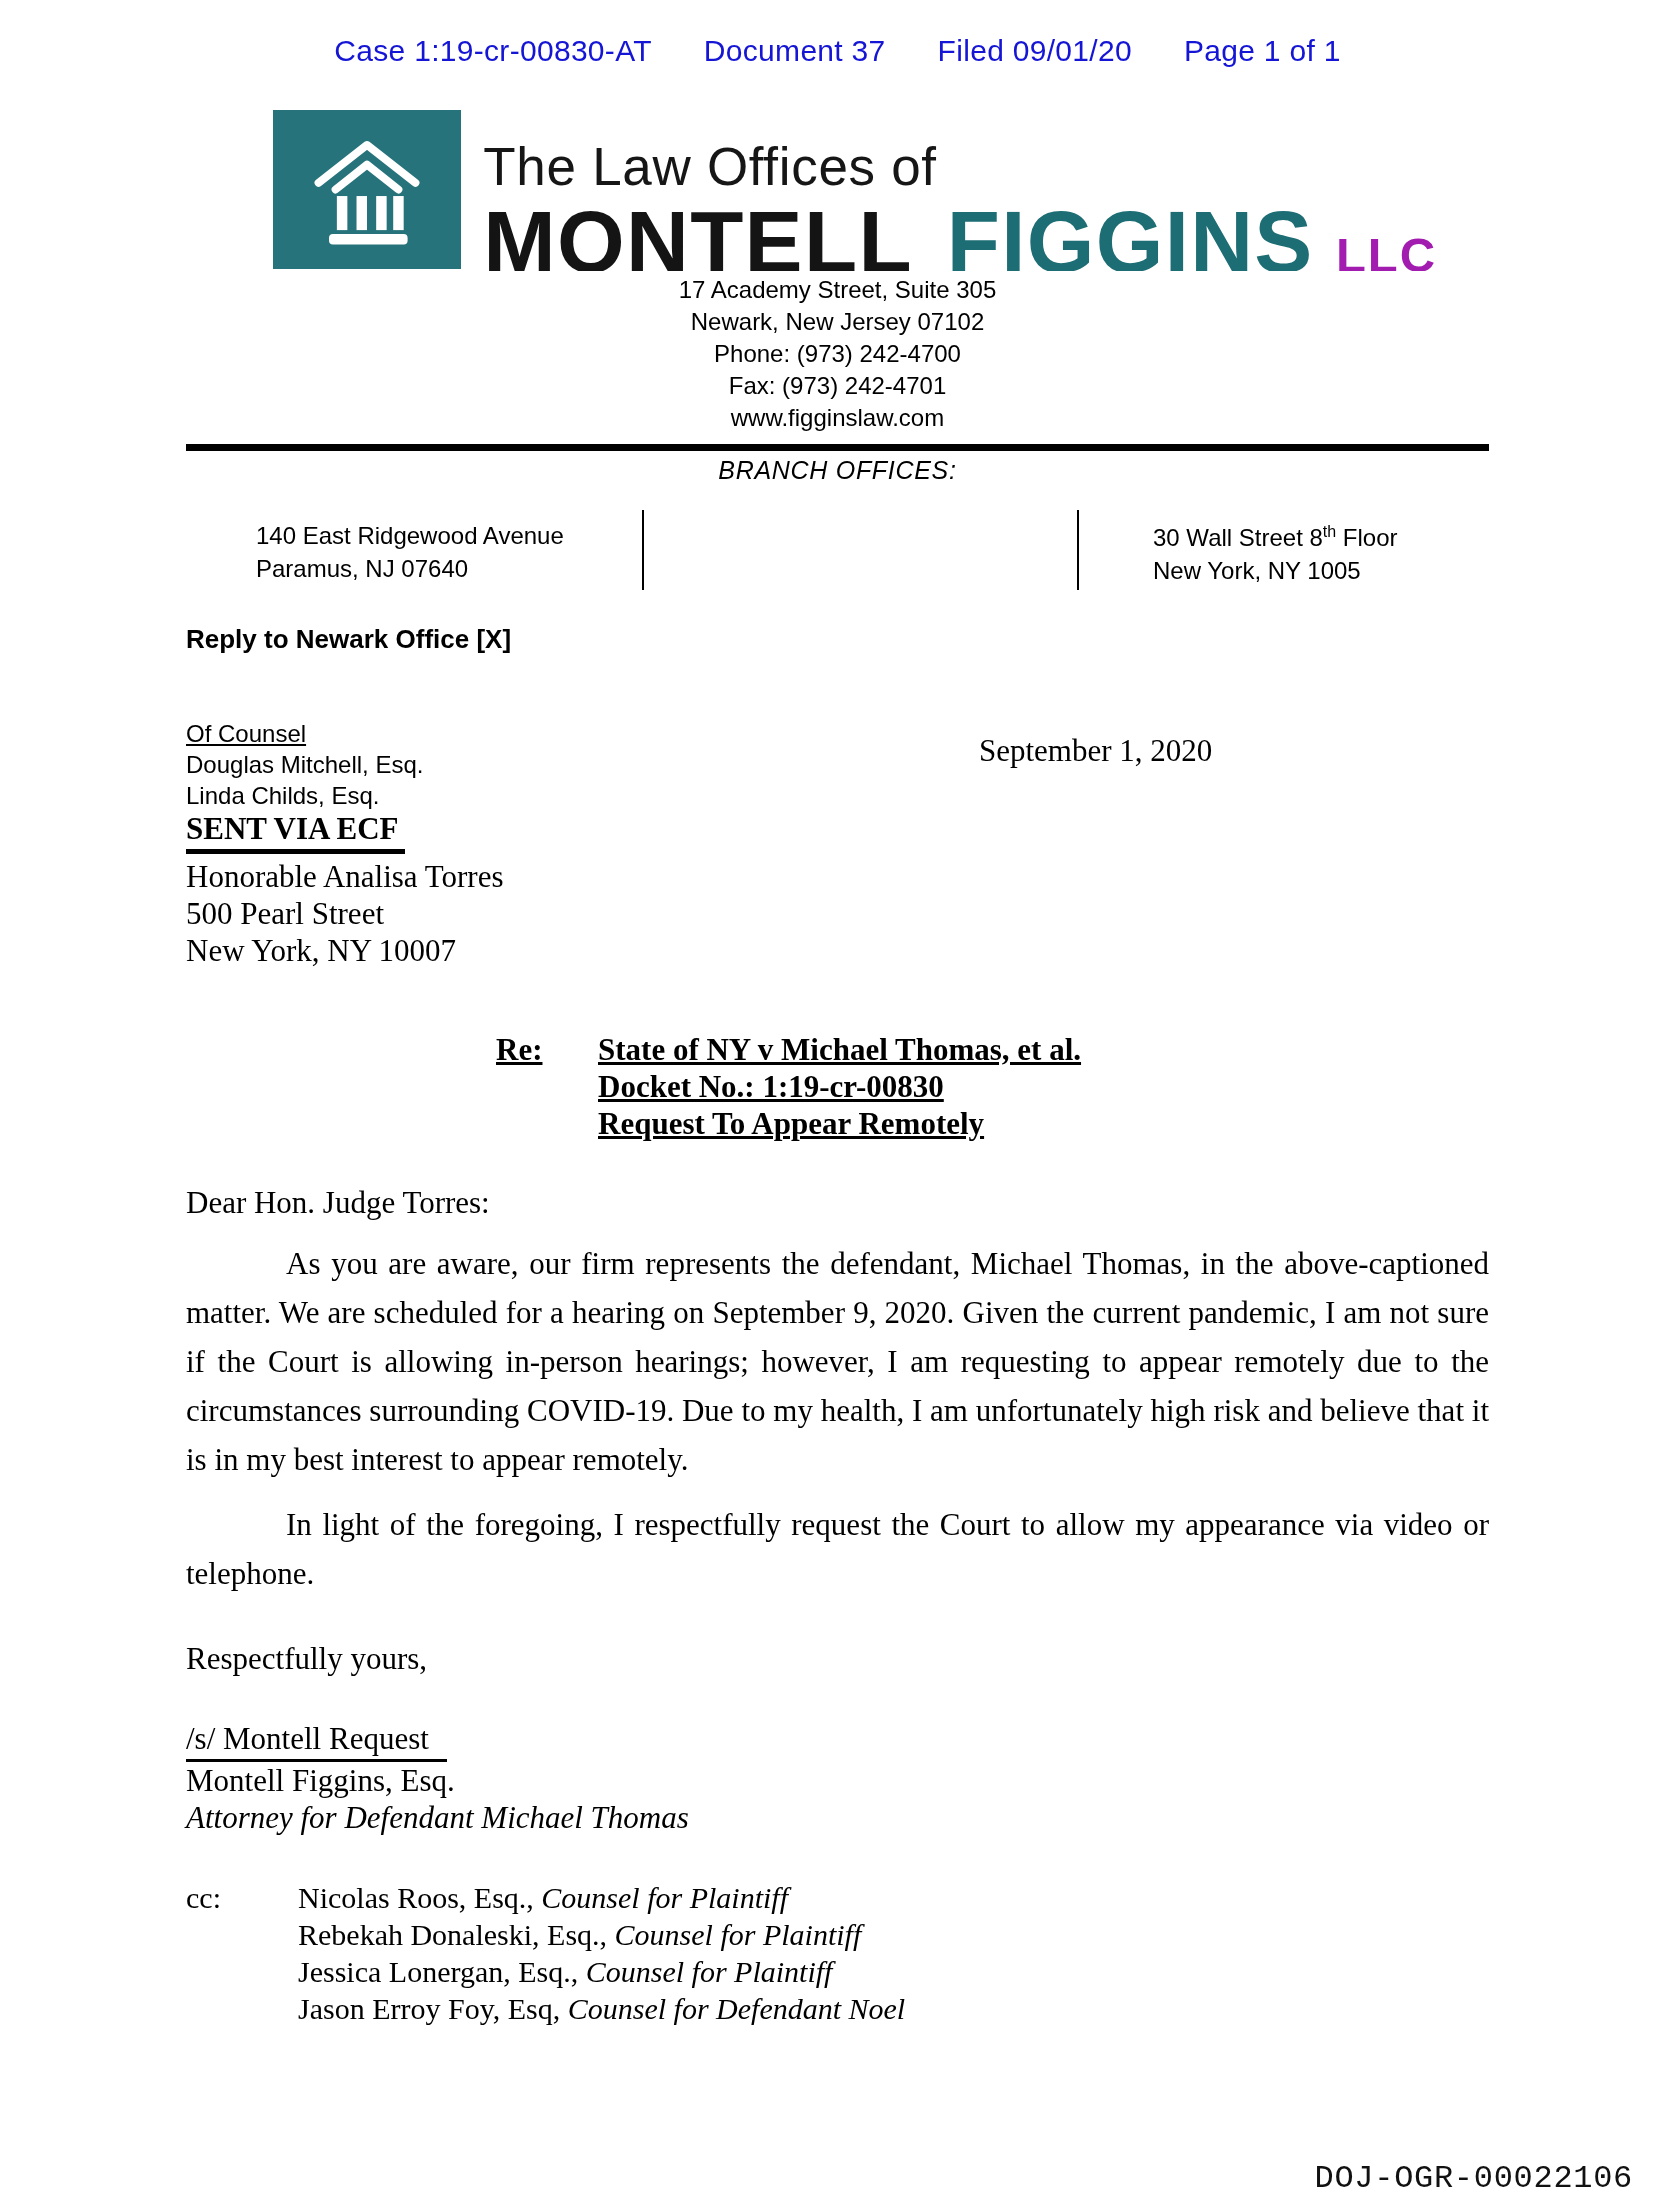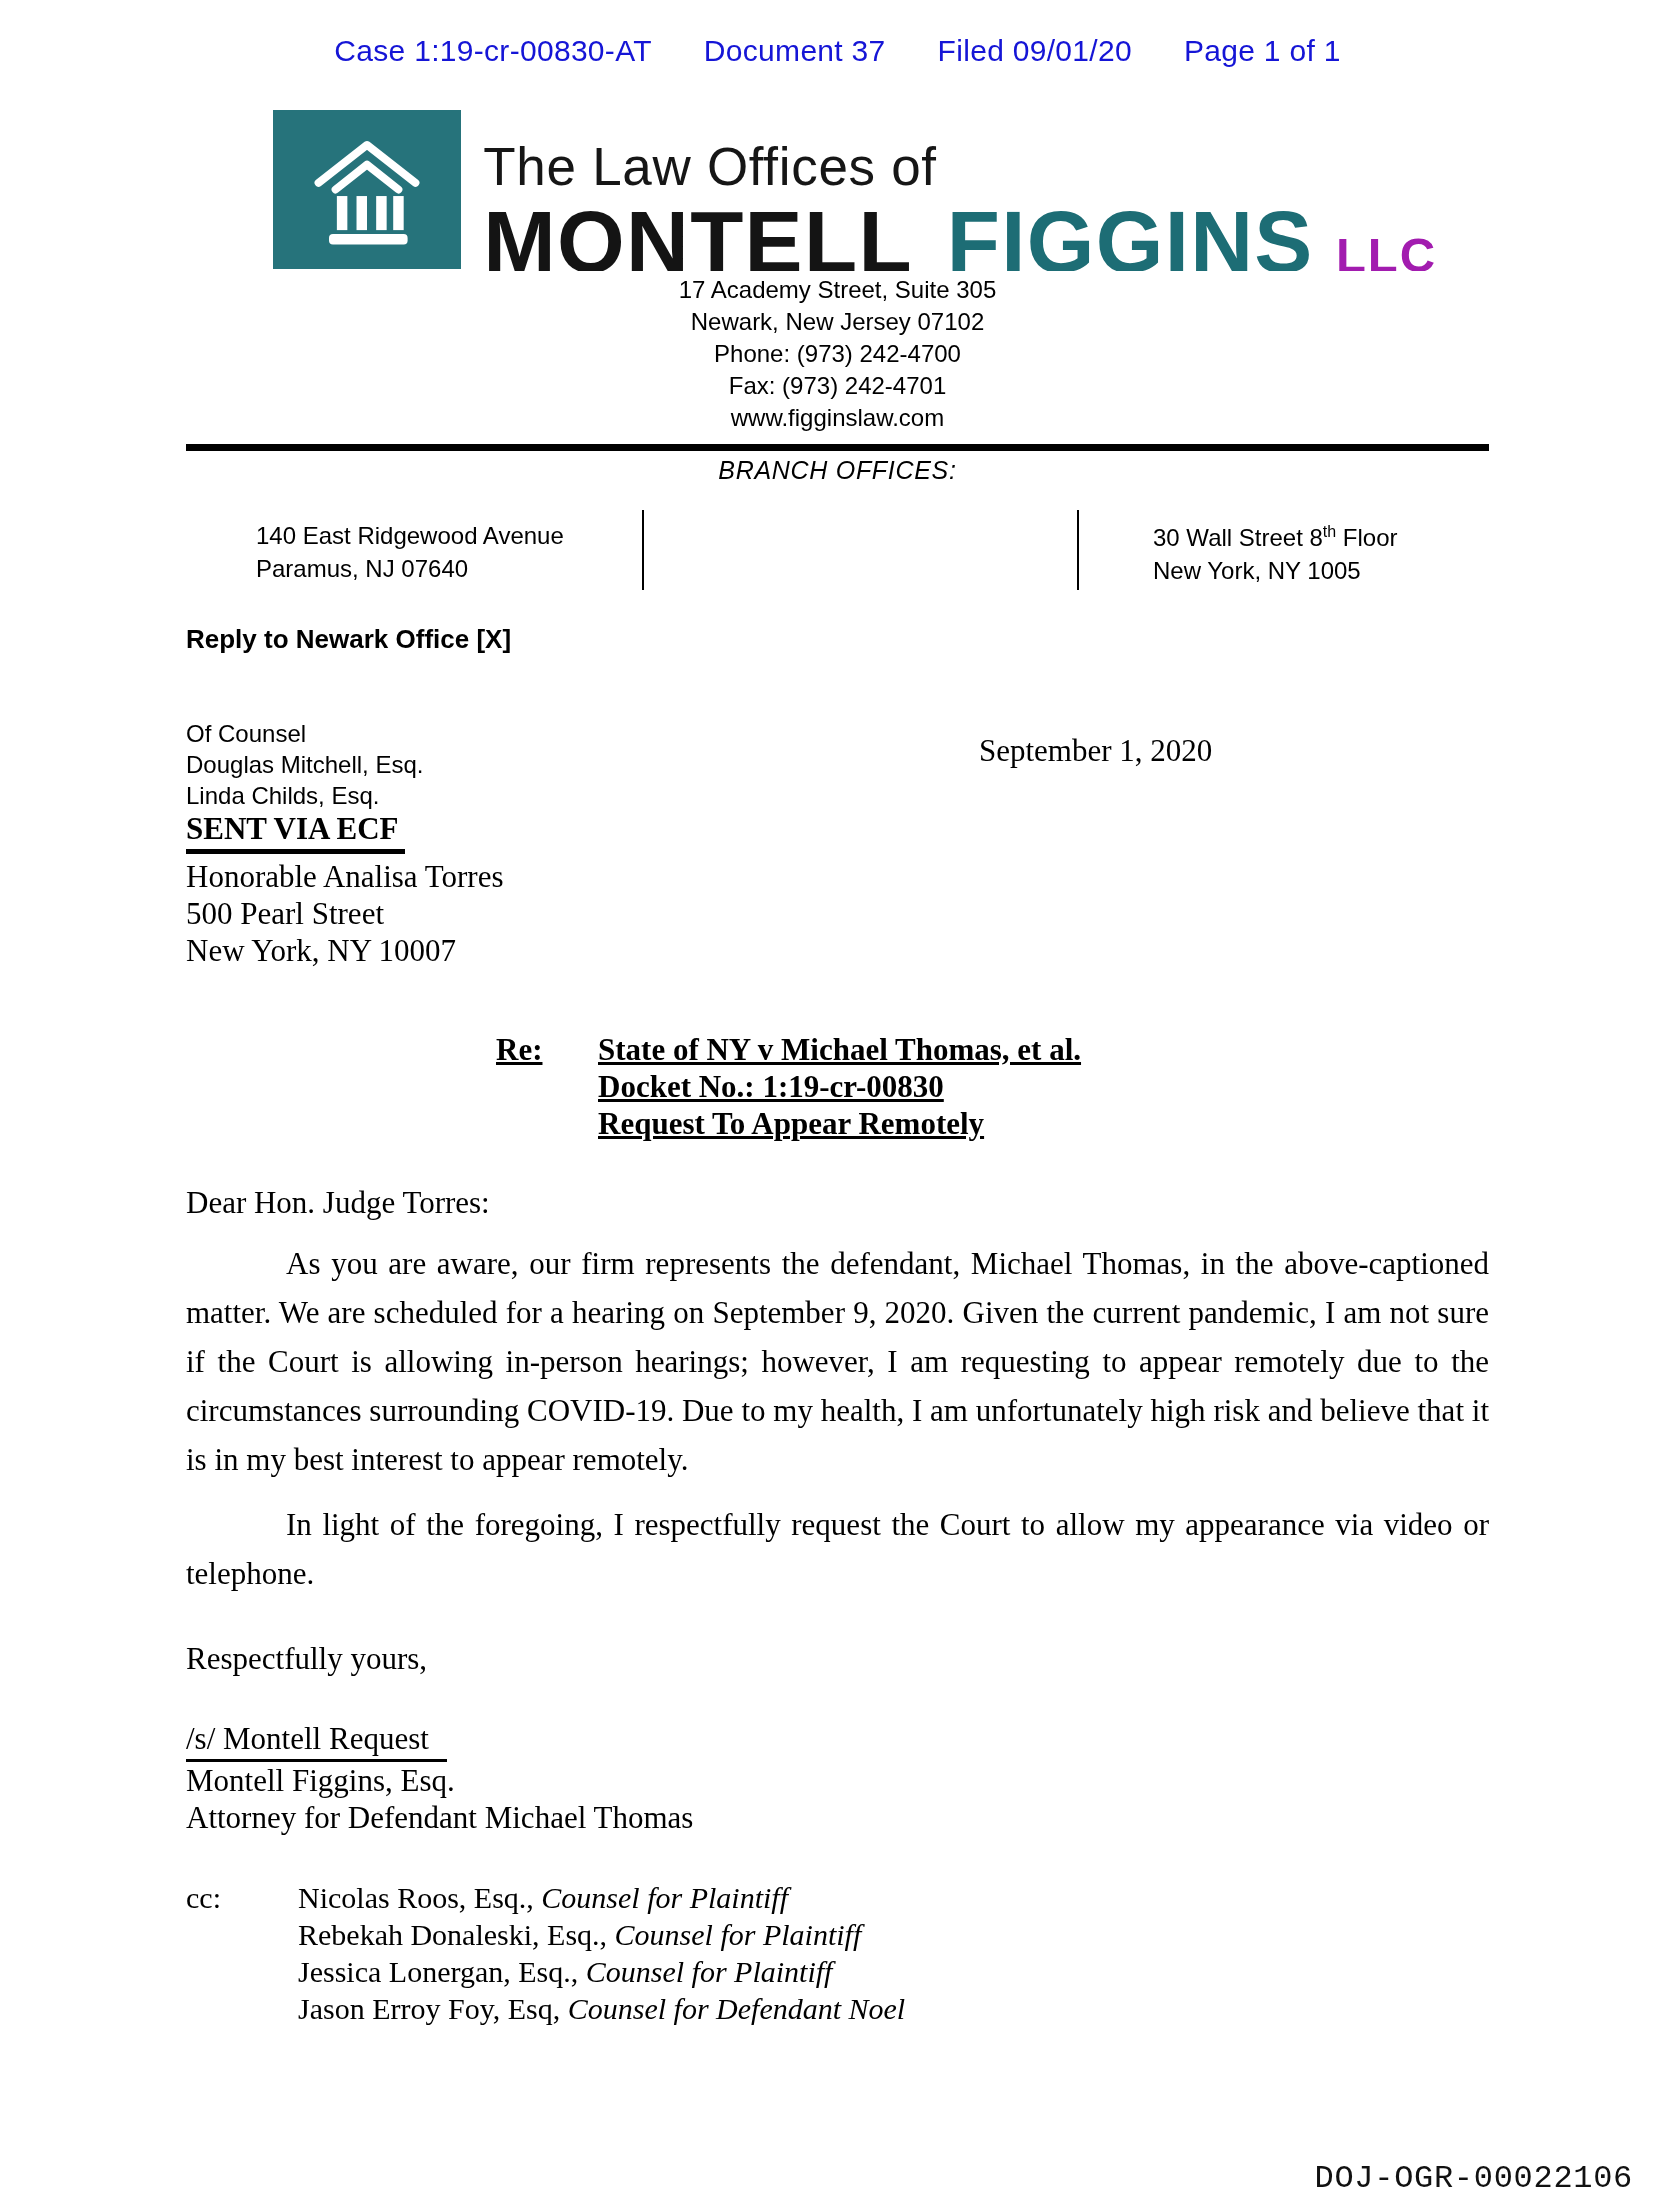--- a/index.html
+++ b/index.html
@@ -124,21 +124,21 @@
     margin: 20px 0 0 186px;
     font-weight: bold;
     font-size: 26px;
   }
 
   .of-counsel {
     margin: 63px 0 0 186px;
     font-size: 24px;
     line-height: 31px;
   }
-  .of-counsel .heading { }
+  .of-counsel .heading { text-decoration: underline; }
 
   
   .letter {
     position: absolute;
     top: 732px;
     left: 0;
     width: 100%;
     font-family: "Liberation Serif", serif;
     font-size: 31px;
     line-height: 37px;
@@ -174,21 +174,21 @@
   .body-paras p:first-child { margin-top: 0; }
 
   .closing { margin: 42px 0 0 186px; }
 
   .signature-block { margin: 43px 0 0 186px; }
   .sig-line {
     display: inline-block;
     border-bottom: 3.3px solid #000;
     padding: 0 18.4px 1.3px 0;
   }
-  .sig-title { }
+  .sig-title { font-style: italic; }
 
   .cc-block {
     margin: 43px 0 0 186px;
     display: grid;
     grid-template-columns: 112px auto;
     font-size: 30px;
     line-height: 37px;
     align-items: start;
   }
   .cc-role { font-style: italic; }

